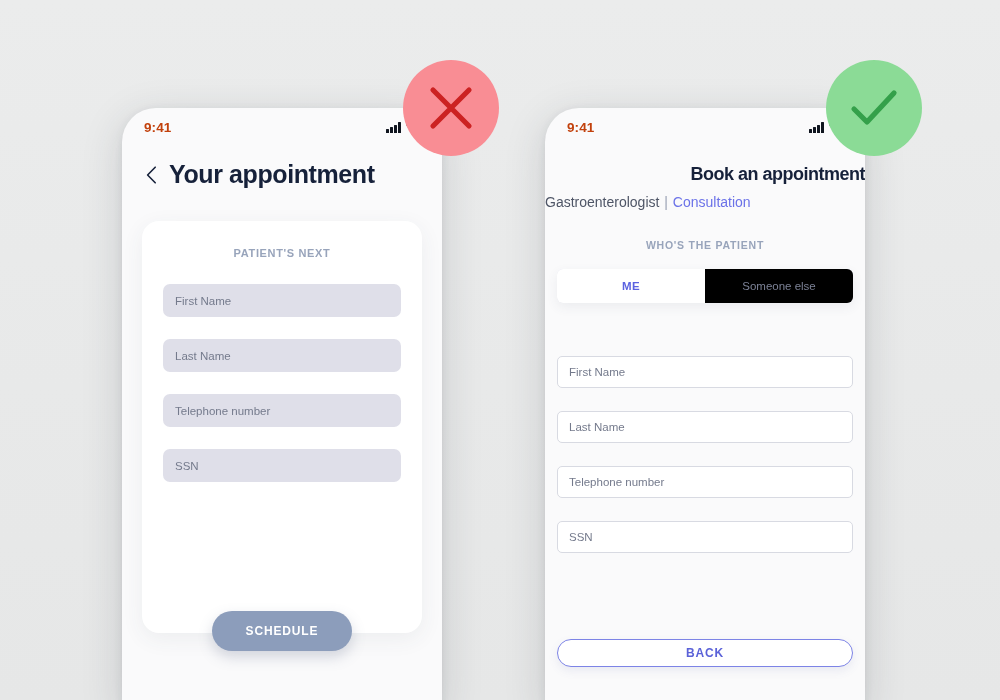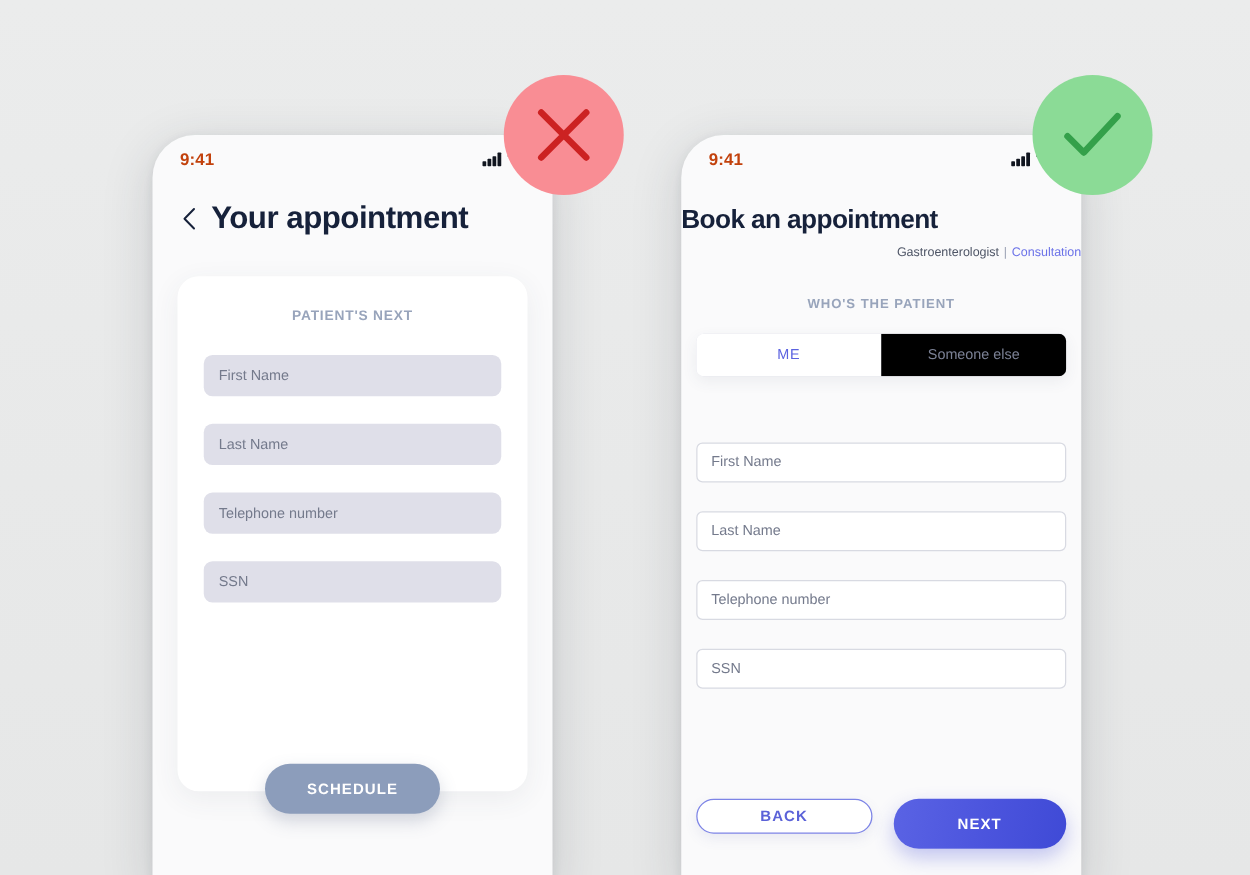--- a/index.html
+++ b/index.html
@@ -150,30 +150,30 @@
     font-family: Liberation Sans, sans-serif;
     font-size: 12px;
     font-weight: 700;
     letter-spacing: 0.85px;
     cursor: pointer;
     box-shadow: 0 6px 14px rgba(90,105,135,0.25);
   }
 
   
   .r-title {
-    text-align: left;
-    font-size: 21px;
+    text-align: right;
+    font-size: 18px;
     font-weight: 700;
     color: #16213a;
     letter-spacing: -0.5px;
     padding-top: 22px;
   }
   .r-sub {
-    text-align: right;
-    font-size: 10px;
+    text-align: left;
+    font-size: 14px;
     color: #4e5566;
     padding-top: 9px;
   }
   .r-sub .sep { color: #9ba2b4; padding: 0 1px; }
   .r-sub .link { color: #6b72e8; }
 
   .r-section-label {
     text-align: center;
     font-size: 10.5px;
     font-weight: 700;
@@ -196,21 +196,21 @@
     display: flex;
     align-items: center;
     justify-content: center;
     font-size: 11.5px;
     cursor: pointer;
     user-select: none;
   }
   .seg.active {
     background: #ffffff;
     color: #5b62e0;
-    font-weight: 400;
+    font-weight: 700;
     letter-spacing: 0.5px;
   }
   .seg.inactive {
     background: #000000;
     color: #7c8296;
   }
 
   .wfields-wrap { margin-top: 53px; }
   .wfield {
     margin: 0 12px;
@@ -381,21 +381,20 @@
       <div class="wfield">
         <span>Telephone number</span>
       </div>
       <div class="wfield">
         <span>SSN</span>
       </div>
     </div>
 
     <div class="r-actions">
       <button class="btn-back">BACK</button>
-      <button class="btn-next">NEXT</button>
     </div>
   </div>
 
   <div class="badge badge-bad">
     <svg width="52" height="52" viewBox="0 0 52 52">
       <path d="M8 8 L44 44 M44 8 L8 44" stroke="#cc2222" stroke-width="5.2" stroke-linecap="round"></path>
     </svg>
   </div>
 
   <div class="badge badge-good">

